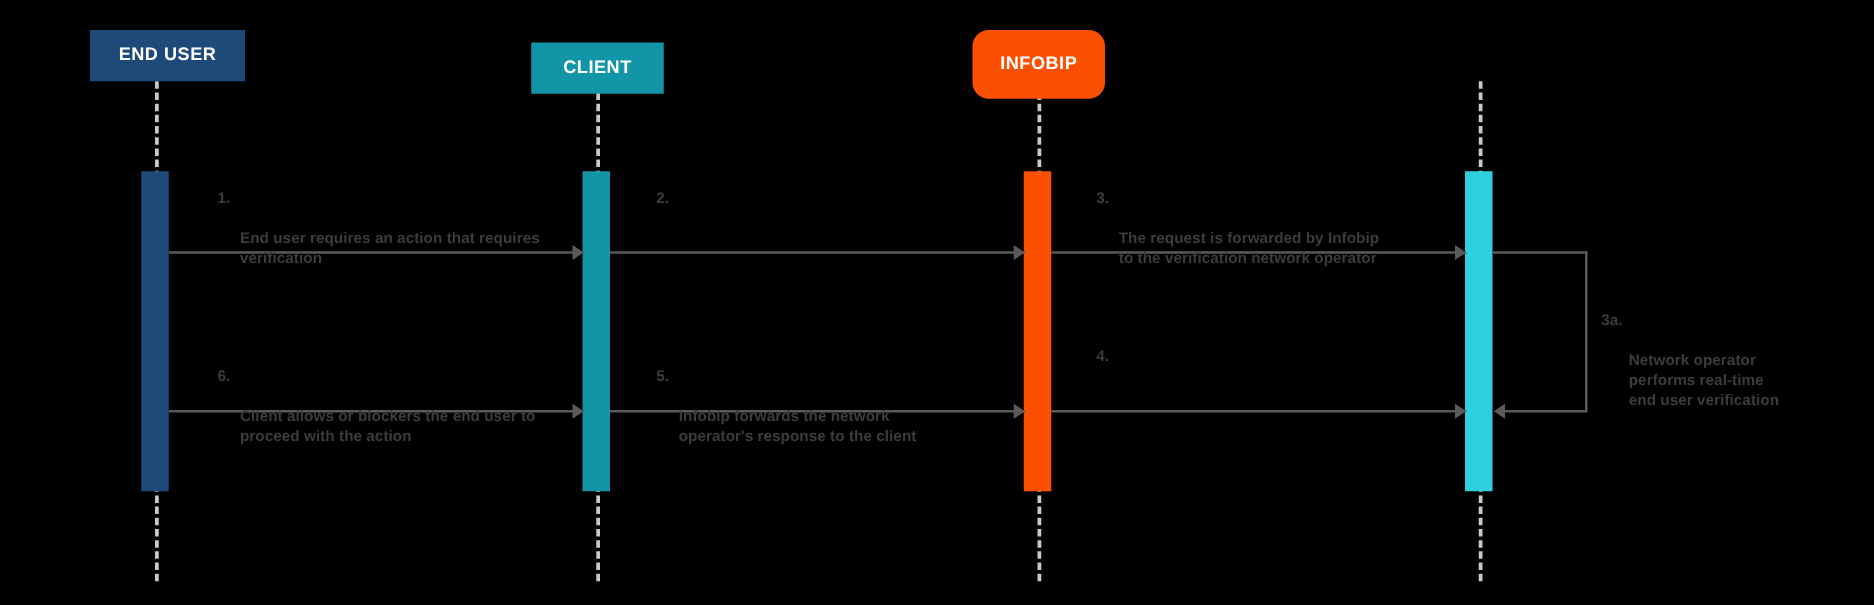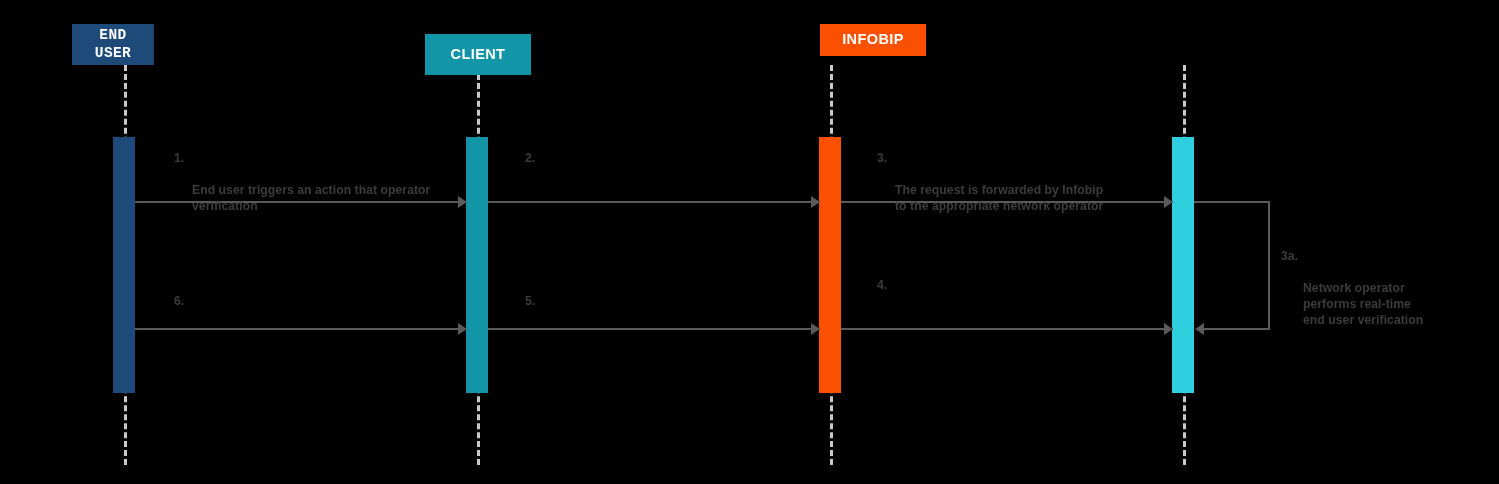--- a/index.html
+++ b/index.html
@@ -107,58 +107,58 @@
 </head>
 <body>
 
 <div id="diagram">
 
   <div class="lifeline" style="left:124px; top:65px; height:400px;"></div>
   <div class="lifeline" style="left:477px; top:65px; height:400px;"></div>
   <div class="lifeline" style="left:830px; top:65px; height:400px;"></div>
   <div class="lifeline" style="left:1183px; top:65px; height:400px;"></div>
 
-  <div class="actor-box" style="left:72px; top:24px; width:82px; height:41px; background:#1d4a78;font-family:Liberation Mono, monospace;">
+  <div class="actor-box" style="left:72px; top:24px; width:124px; height:41px; background:#1d4a78;">
     <span>END USER</span>
   </div>
 
   <div class="actor-box" style="left:425px; top:24px; width:106px; height:41px; background:#1295a6;margin-top:10px;">
     <span>CLIENT</span>
   </div>
 
-  <div class="actor-box" style="left:820px; top:24px; width:106px; height:32px; background:#fa5000;">
+  <div class="actor-box" style="left:778px; top:24px; width:106px; height:55px; background:#fa5000;border-radius:13px;">
     <span>INFOBIP</span>
   </div>
 
 
   <div class="activation" style="left:113px; top:137px; width:22px; height:256px; background:#1d4a78;"></div>
   <div class="activation" style="left:466px; top:137px; width:22px; height:256px; background:#1295a6;"></div>
   <div class="activation" style="left:819px; top:137px; width:22px; height:256px; background:#fa5000;"></div>
   <div class="activation" style="left:1172px; top:137px; width:22px; height:256px; background:#2ecfdf;"></div>
 
   <div class="msg-line" style="left:135px; top:201px; width:332px;"></div>
   <div class="arrow-head" style="left:458px; top:196px;"></div>
   <div class="msg-label indent" style="left:174px; top:150px; width:280px;">
     <span class="num">1.</span>
-    <span class="body">End user triggers an action that operator
+    <span class="body">End user requires an action that requires
 verification</span>
   </div>
 
   <div class="msg-line" style="left:488px; top:201px; width:332px;"></div>
   <div class="arrow-head" style="left:811px; top:196px;"></div>
   <div class="msg-label indent" style="left:525px; top:150px; width:290px;">
     <span class="num">2.</span>
   </div>
 
   <div class="msg-line" style="left:841px; top:201px; width:332px;"></div>
   <div class="arrow-head" style="left:1164px; top:196px;"></div>
   <div class="msg-label indent" style="left:877px; top:150px; width:290px;">
     <span class="num">3.</span>
     <span class="body">The request is forwarded by Infobip
-to the appropriate network operator</span>
+to the verification network operator</span>
   </div>
 
   <div class="selfcall-top" style="left:1194px; top:201px; width:76px;"></div>
   <div class="selfcall-right" style="left:1268px; top:201px; height:128px;"></div>
   <div class="selfcall-bottom" style="left:1203px; top:328px; width:67px;"></div>
   <div class="arrow-head left" style="left:1195px; top:323px;"></div>
   <div class="msg-label indent-wide" style="left:1281px; top:248px; width:200px;">
     <span class="num">3a.</span>
     <span class="body">Network operator
 performs real-time
@@ -168,21 +168,25 @@
   <div class="msg-line" style="left:841px; top:328px; width:332px;"></div>
   <div class="arrow-head" style="left:1164px; top:323px;"></div>
   <div class="msg-label indent" style="left:877px; top:277px; width:290px;">
     <span class="num">4.</span>
   </div>
 
   <div class="msg-line" style="left:488px; top:328px; width:332px;"></div>
   <div class="arrow-head" style="left:811px; top:323px;"></div>
   <div class="msg-label indent" style="left:525px; top:293px; width:290px;">
     <span class="num">5.</span>
+    <span class="body">Infobip forwards the network
+operator's response to the client</span>
   </div>
 
   <div class="msg-line" style="left:135px; top:328px; width:332px;"></div>
   <div class="arrow-head" style="left:458px; top:323px;"></div>
   <div class="msg-label indent" style="left:174px; top:293px; width:290px;">
     <span class="num">6.</span>
+    <span class="body">Client allows or blockers the end user to
+proceed with the action</span>
   </div>
 
 </div>
 
 </body></html>

